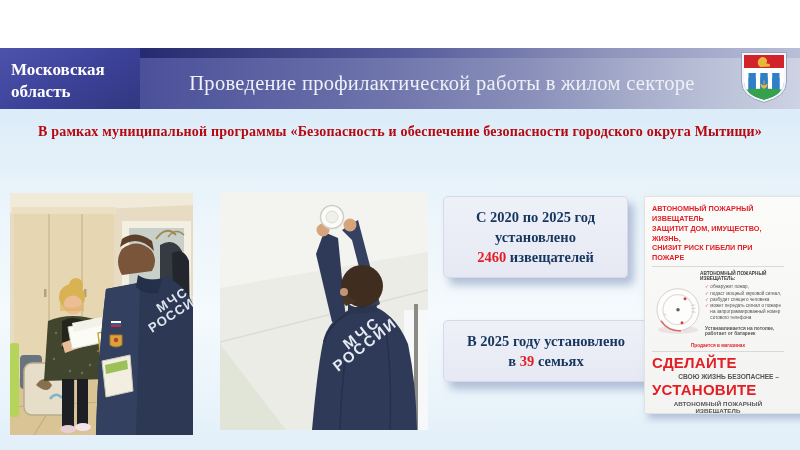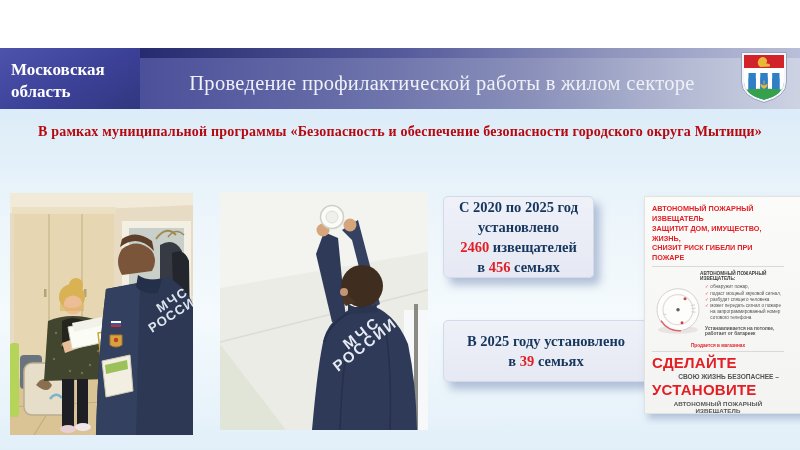--- a/index.html
+++ b/index.html
@@ -41,21 +41,21 @@
   }
 
   
   .photo { position:absolute; overflow:hidden; }
   .photo svg { display:block; }
   .photo1 { left:10px; top:145px; width:183px; height:242px; }
   .photo2 { left:220px; top:144px; width:208px; height:238px; }
 
   
   .statbox {
-    position:absolute; left:443px; width:151px;
+    position:absolute; left:443px; width:185px;
     background:linear-gradient(180deg,#eef1f8 0%,#e6e9f3 100%);
     border:1px solid #d5d9e8; border-radius:5px;
     box-shadow:6px 7px 8px rgba(125,145,185,.55);
     display:flex; flex-direction:column; align-items:center; justify-content:center;
     color:#17365d; font-weight:bold; font-size:14.5px; line-height:1.38;
     text-align:center;
   }
   .statbox .num { color:#e31e24; }
   .stat1 { top:148px; height:82px; }
   .stat2 { top:272px; width:206px; height:62px; }
@@ -220,21 +220,20 @@
       <path d="M128,112 q14,8 28,0 l2,8 -30,2 z" fill="#2a3550"></path>
       <text x="128" y="158" transform="rotate(-38 128 158)" fill="#e6ebf3" font-family="Liberation Sans, sans-serif" font-size="15" font-weight="bold" letter-spacing="3">МЧС</text>
       <text x="118" y="180" transform="rotate(-38 118 180)" fill="#e6ebf3" font-family="Liberation Sans, sans-serif" font-size="15" font-weight="bold" letter-spacing="2">РОССИИ</text>
     </svg>
   </div>
 
   <div class="statbox stat1">
     <div><span>С 2020 по 2025  год</span></div>
     <div><span>установлено</span></div>
     <div><span class="num">2460</span><span> извещателей</span></div>
-    <div><span>в </span><span class="num">456</span><span> семьях</span></div>
   </div>
 
   <div class="statbox stat2">
     <div><span>В 2025 году установлено</span></div>
     <div><span>в </span><span class="num">39</span><span> семьях</span></div>
   </div>
 
   <div class="poster">
     <div class="poster-inner">
       <div class="p-head">

